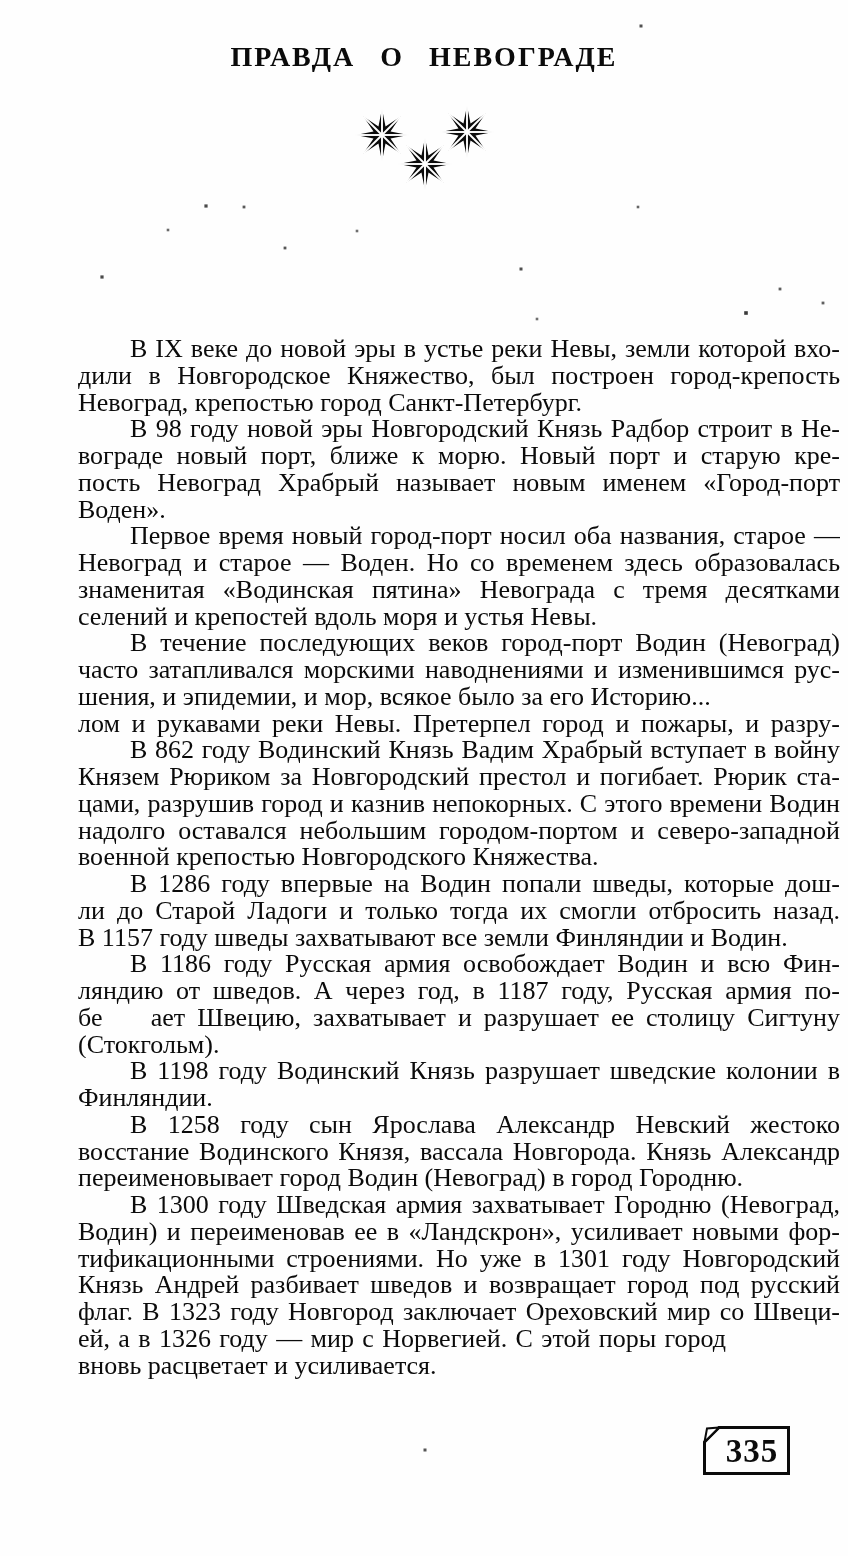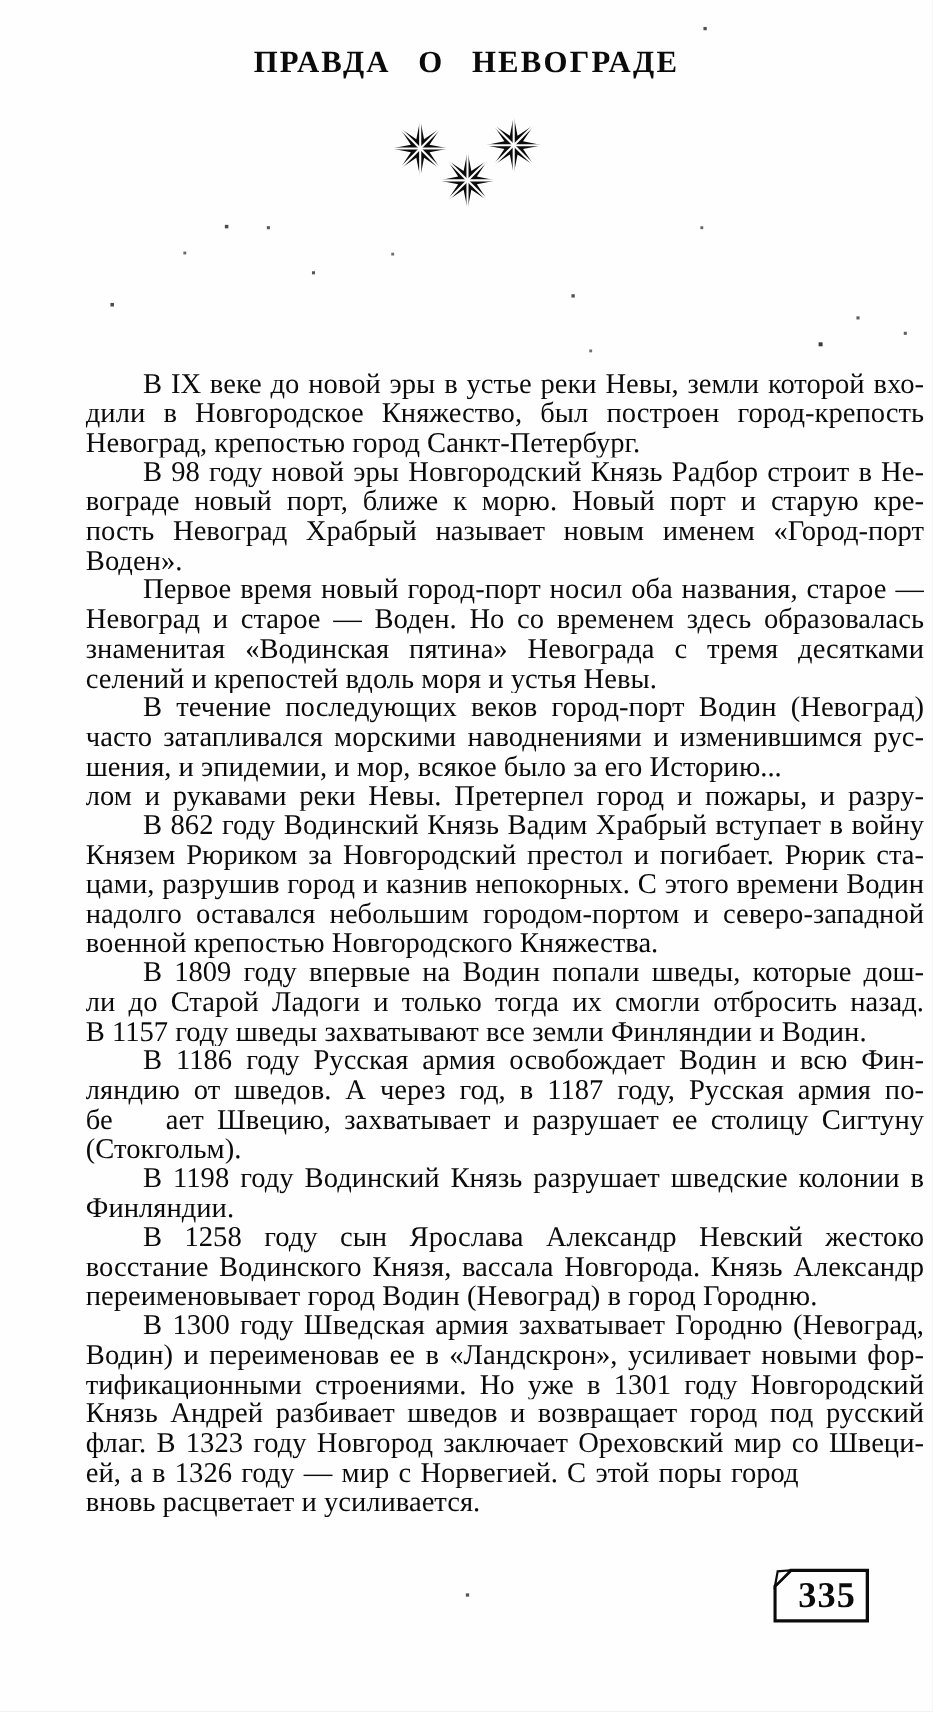--- a/index.html
+++ b/index.html
@@ -187,21 +187,21 @@
 
     <div class="para">
       <div class="line first">В 862 году Водинский Князь Вадим Храбрый вступает в войну с</div>
       <div class="line">Князем Рюриком за Новгородский престол и погибает. Рюрик ста-</div>
       <div class="line">цами, разрушив город и казнив непокорных. С этого времени Водин</div>
       <div class="line">надолго оставался небольшим городом-портом и северо-западной</div>
       <div class="line last">военной крепостью Новгородского Княжества.</div>
     </div>
 
     <div class="para">
-      <div class="line first">В 1809 году впервые на Водин попали шведы, которые дош-</div>
+      <div class="line first">В 1286 году впервые на Водин попали шведы, которые дош-</div>
       <div class="line">ли до Старой Ладоги и только тогда их смогли отбросить назад.</div>
       <div class="line last">В 1157 году шведы захватывают все земли Финляндии и Водин.</div>
     </div>
 
     <div class="para">
       <div class="line first">В 1186 году Русская армия освобождает Водин и всю Фин-</div>
       <div class="line">ляндию от шведов. А через год, в 1187 году, Русская армия по-</div>
       <div class="line">бе&nbsp;&nbsp;&nbsp;&nbsp;ает Швецию, захватывает и разрушает ее столицу Сигтуну</div>
       <div class="line last">(Стокгольм).</div>
     </div>

